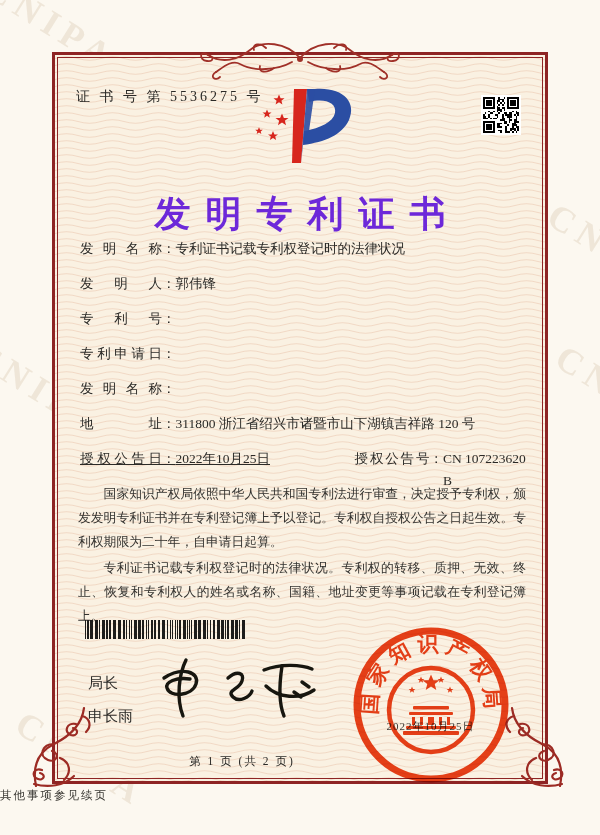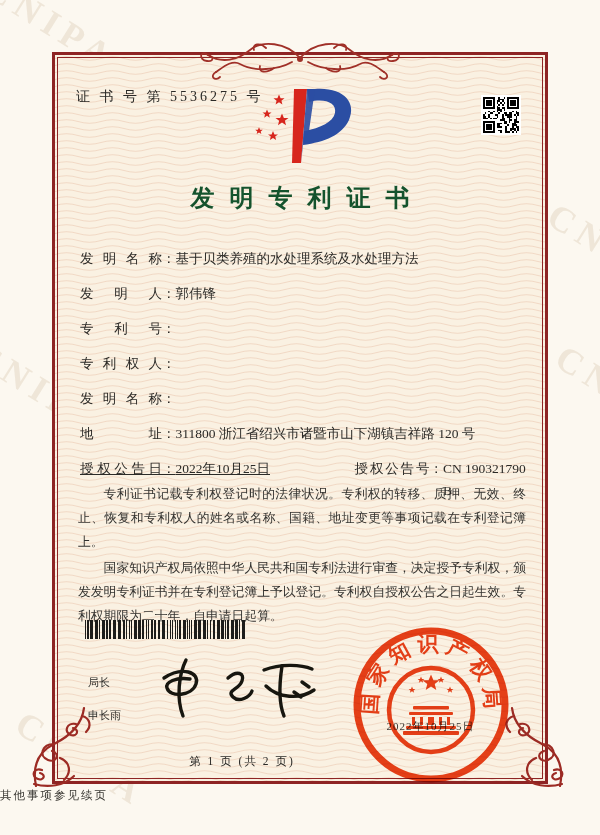--- a/index.html
+++ b/index.html
@@ -24,36 +24,36 @@
   .waves{position:absolute;inset:0;width:100%;height:100%;}
   .ornament{position:absolute;z-index:2;pointer-events:none;}
   .content{position:absolute;inset:0;z-index:3;}
   .cert-no{
     position:absolute;left:76px;top:88px;font-size:14px;letter-spacing:3px;
   }
   .logo{position:absolute;left:237px;top:86px;}
   .qr{position:absolute;left:481px;top:95px;background:#fff;padding:2px;line-height:0;}
   .title{
     position:absolute;left:0;top:166px;width:600px;text-align:center;
-    font-size:24px;font-weight:bold;letter-spacing:15px;color:#14532d;
+    font-size:36px;font-weight:bold;letter-spacing:15px;color:#6d28d9;
     text-indent:15px;
   }
-  .fields{position:absolute;left:80px;top:248px;width:450px;font-size:13.5px;}
+  .fields{position:absolute;left:80px;top:238px;width:450px;font-size:13.5px;}
   .frow{display:flex;margin-bottom:13px;line-height:22px;}
   .flabel{display:inline-block;width:82px;text-align:justify;text-align-last:justify;}
   .fval{flex:1;}
   .grant-pair1{display:flex;width:255px;text-decoration:underline;}
   .grant-pair2{display:flex;margin-left:40px;}
   .body-text{
     position:absolute;left:78px;top:482px;width:448px;
     font-size:12.8px;line-height:1.88;text-align:justify;color:#33322f;
   }
   .body-text p{margin:0 0 2px 0;text-indent:2em;}
   .barcode{position:absolute;left:85px;top:620px;line-height:0;}
-  .signer{position:absolute;left:88px;top:666px;font-size:11px;line-height:33px;font-family:"Liberation Sans","DejaVu Sans",sans-serif;}
+  .signer{position:absolute;left:88px;top:666px;font-size:15px;line-height:33px;font-family:"Liberation Sans","DejaVu Sans",sans-serif;}
   .signature{position:absolute;left:152px;top:644px;}
   .seal-date{
     position:absolute;left:358px;top:719px;width:145px;text-align:center;
     font-size:11px;letter-spacing:1px;color:#3c3a36;z-index:3;
   }
   .seal{position:absolute;left:346px;top:620px;z-index:4;mix-blend-mode:multiply;opacity:.95;}
   .page-num{
     position:absolute;left:0;top:754px;width:484px;text-align:center;
     font-size:11.5px;letter-spacing:2px;z-index:3;
   }
@@ -267,61 +267,61 @@
         <rect x="2" y="16" width="3" height="3" fill="#000"></rect>
       </svg>
   </div>
 
   <h1 class="title">发明专利证书</h1>
 
   <div class="fields">
     <div class="frow">
       <span class="flabel">发明名称</span>
         <span>：</span>
-      <span class="fval">基于贝类养殖的水处理系统及水处理方法</span>
+      <span class="fval">专利证书记载专利权登记时的法律状况</span>
     </div>
     <div class="frow">
       <span class="flabel">发明人</span>
         <span>：</span>
       <span class="fval">郭伟锋</span>
     </div>
     <div class="frow">
       <span class="flabel">专利号</span>
         <span>：</span>
     </div>
     <div class="frow">
-      <span class="flabel">专利权人</span>
+      <span class="flabel">专利申请日</span>
         <span>：</span>
     </div>
     <div class="frow">
       <span class="flabel">发明名称</span>
         <span>：</span>
     </div>
     <div class="frow">
       <span class="flabel">地址</span>
         <span>：</span>
       <span class="fval">311800 浙江省绍兴市诸暨市山下湖镇吉祥路 120 号</span>
     </div>
     <div class="frow">
       <span class="grant-pair1">
         <span class="flabel">授权公告日</span>
           <span>：</span>
         <span>2022年10月25日</span>
       </span>
       <span class="grant-pair2">
         <span class="flabel">授权公告号</span>
           <span>：</span>
-        <span>CN 190321790 B</span>
+        <span>CN 107223620 B</span>
       </span>
     </div>
   </div>
 
   <div class="body-text">
+    <p>国家知识产权局依照中华人民共和国专利法进行审查，决定授予专利权，颁发发明专利证书并在专利登记簿上予以登记。专利权自授权公告之日起生效。专利权期限为二十年，自申请日起算。</p>
     <p>专利证书记载专利权登记时的法律状况。专利权的转移、质押、无效、终止、恢复和专利权人的姓名或名称、国籍、地址变更等事项记载在专利登记簿上。</p>
-    <p>国家知识产权局依照中华人民共和国专利法进行审查，决定授予专利权，颁发发明专利证书并在专利登记簿上予以登记。专利权自授权公告之日起生效。专利权期限为二十年，自申请日起算。</p>
   </div>
 
   <div class="barcode">
     <svg id="bcsvg" width="160" height="19" viewBox="0 0 160 19" xmlns="http://www.w3.org/2000/svg" fill="#1d1c1a" shape-rendering="crispEdges">
         <rect x="0" y="0" width="1" height="19"></rect>
         <rect x="2" y="0" width="2" height="19"></rect>
         <rect x="5" y="0" width="3" height="19"></rect>
         <rect x="10" y="0" width="3" height="19"></rect>
         <rect x="14" y="0" width="1" height="19"></rect>
         <rect x="17" y="0" width="3" height="19"></rect>

